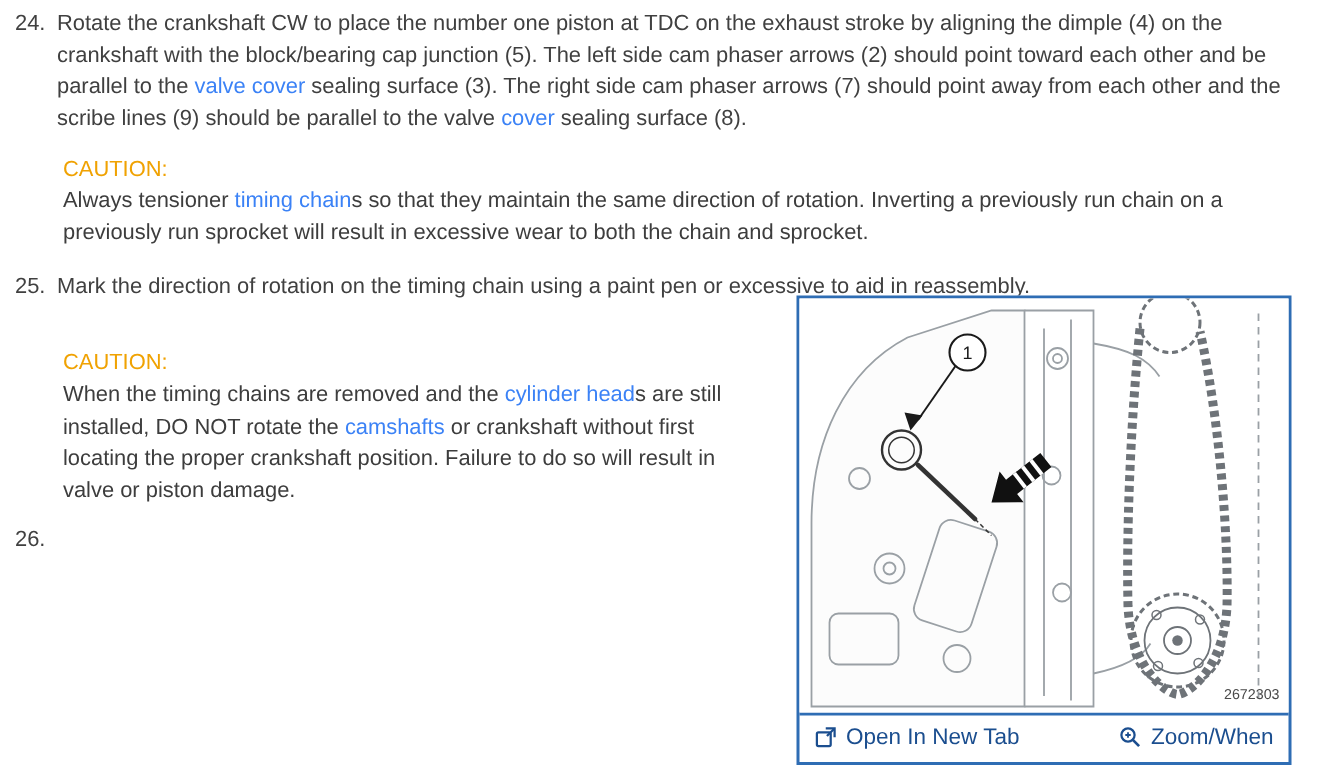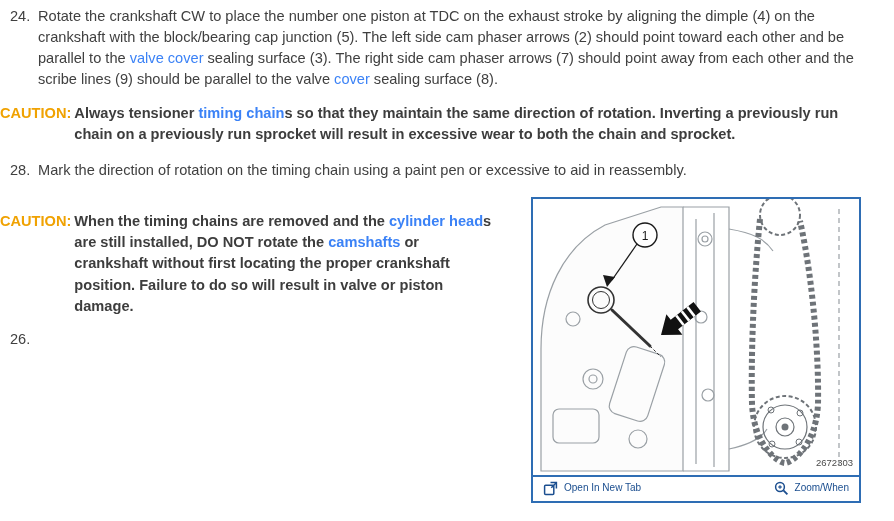--- a/index.html
+++ b/index.html
@@ -10,21 +10,21 @@
     font-family:"Liberation Sans", sans-serif;
     font-size:14.6px;
     line-height:1.45;
     color:#404040;
     overflow:hidden;
   }
   .step { display:flex; padding:0 16px 0 10px; margin-top:6px; }
   .step-num { flex:0 0 28px; }
   .step-body { flex:1; }
   a.link { color:#3b82f6; text-decoration:none; cursor:pointer; }
-  .caution { display:flex; margin-right:26px; font-weight:bold; }
+  .caution { display:flex; margin-left:42px; margin-right:26px; font-weight:normal;flex-direction:column; }
   .caution-label { flex:0 0 auto; color:#f0a202; margin-right:3px; white-space:nowrap; }
   .caution-text { color:#3d3d3d; }
   .caution.c1 { margin-top:12px; }
   .step.s25 { margin-top:15px; }
   .lower { width:505px; }
   .caution.c2 { margin-top:30px; margin-right:10px; }
   .step.s26 { margin-top:12px;align-items:center; }
 
   .figure {
     position:absolute; left:531px; top:197px; width:330px;
@@ -32,40 +32,40 @@
     box-sizing:border-box;
   }
   .figure-img { width:326px; height:276px; position:relative; background:#ffffff; }
   .figure-footer {
     border-top:2px solid #2e6db4;
     display:flex; justify-content:space-between; align-items:center;
     padding:4px 10px 5px 10px;
   }
   .fig-link {
     display:flex; align-items:center; gap:6px;
-    color:#1b4e8f; font-size:10px; cursor:pointer; text-decoration:none;
+    color:#1b4e8f; font-size:15px; cursor:pointer; text-decoration:none;
   }
 </style>
 </head>
 <body>
 
 <div class="page">
 
   <div class="step s24">
     <span class="step-num">24.</span>
     <div class="step-body"><span>Rotate the crankshaft CW to place the number one piston at TDC on the exhaust stroke by aligning the dimple (4) on the crankshaft with the block/bearing cap junction (5). The left side cam phaser arrows (2) should point toward each other and be parallel to the </span><a class="link">valve cover</a><span> sealing surface (3). The right side cam phaser arrows (7) should point away from each other and the scribe lines (9) should be parallel to the valve </span><a class="link">cover</a><span> sealing surface (8).</span></div>
   </div>
 
   <div class="caution c1">
     <span class="caution-label">CAUTION:</span>
     <div class="caution-text"><span>Always tensioner </span><a class="link">timing chain</a><span>s so that they maintain the same direction of rotation. Inverting a previously run chain on a previously run sprocket will result in excessive wear to both the chain and sprocket.</span></div>
   </div>
 
   <div class="step s25">
-    <span class="step-num">28.</span>
+    <span class="step-num">25.</span>
     <div class="step-body"><span>Mark the direction of rotation on the timing chain using a paint pen or excessive to aid in reassembly.</span></div>
   </div>
 
   <div class="lower">
 
     <div class="caution c2">
       <span class="caution-label">CAUTION:</span>
       <div class="caution-text"><span>When the timing chains are removed and the </span><a class="link">cylinder head</a><span>s are still installed, DO NOT rotate the </span><a class="link">camshafts</a><span> or crankshaft without first locating the proper crankshaft position. Failure to do so will result in valve or piston damage.</span></div>
     </div>
 

